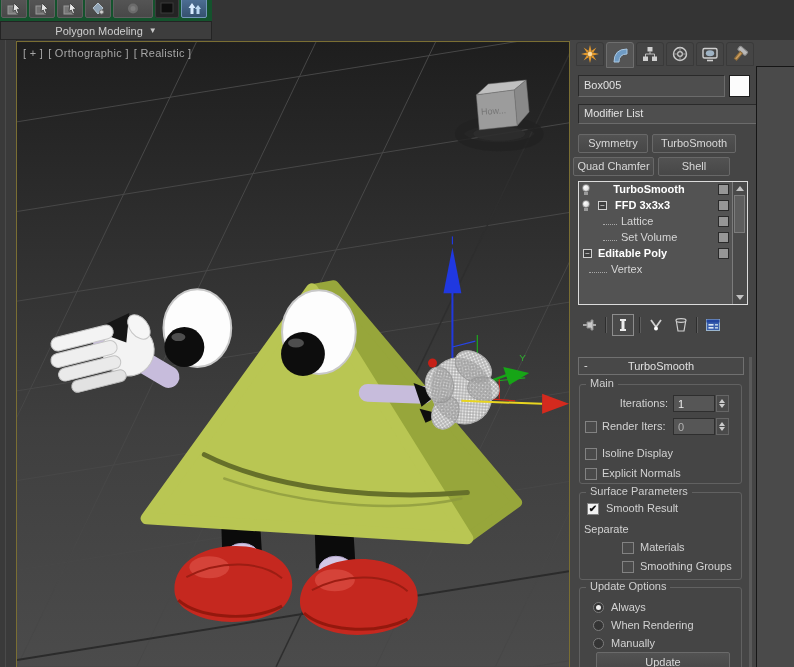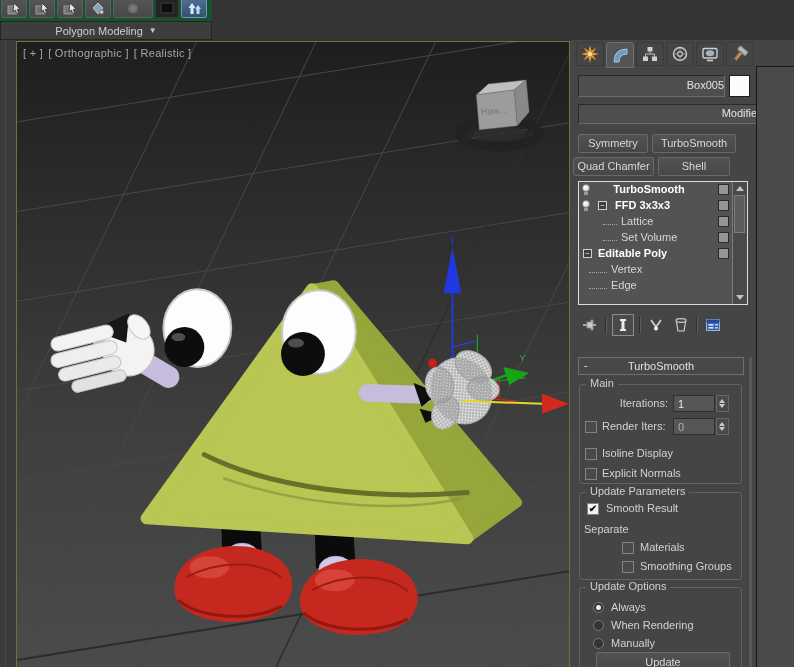--- a/index.html
+++ b/index.html
@@ -27,21 +27,21 @@
   .viewport svg.scene{position:absolute;left:0;top:0;}
   .vp-label{position:absolute;left:6px;top:5px;display:flex;gap:5px;color:#a6a6a6;font-size:11px;letter-spacing:.3px;}
   
   .cmd-panel{position:absolute;left:570px;top:40px;width:186px;height:627px;background:#454545;overflow:hidden;}
   .tabs{position:absolute;left:0;top:0;right:0;height:28px;}
   .tab{position:absolute;top:2px;width:28px;height:24px;background:#454545;border:1px solid #3a3a3a;
     border-radius:3px 3px 0 0;box-sizing:border-box;display:flex;align-items:center;justify-content:center;}
   .tab.sel{background:#545454;border-color:#6e6e6e;height:26px;}
   .row-name{position:absolute;top:35px;left:0;right:0;height:22px;}
   .fld{background:#4e4e4e;border:1px solid;border-color:#2a2a2a #6b6b6b #6b6b6b #2a2a2a;
-    color:#e2e2e2;box-sizing:border-box;padding:3px 0 0 5px;text-align:right;}
+    color:#e2e2e2;box-sizing:border-box;padding:3px 0 0 5px;}
   .name-fld{position:absolute;left:8px;top:0;width:147px;height:22px;}
   .swatch{position:absolute;left:159px;top:0;width:21px;height:22px;background:#fcfcfc;border:1px solid #1d1d1d;box-sizing:border-box;}
   .row-modlist{position:absolute;top:64px;left:8px;width:204px;height:20px;}
   .dd{position:absolute;left:0;top:0;right:0;bottom:0;padding-top:2px;}
   .dd-btn{position:absolute;right:1px;top:1px;width:19px;bottom:1px;background:#ededed;border-left:1px solid #9a9a9a;
     display:flex;align-items:center;justify-content:center;}
   .chev{width:6px;height:6px;border-right:2px solid #555;border-bottom:2px solid #555;transform:rotate(45deg);margin-top:-3px;}
   .mbtn{position:absolute;height:19px;background:linear-gradient(#525252,#474747);border:1px solid #686868;
     border-radius:2px;box-sizing:border-box;color:#d8d8d8;text-align:center;padding-top:2px;}
   
@@ -403,24 +403,20 @@
       </div>
       <div class="srow">
         <span class="exp" style="left:4px">−</span>
         <span class="slabel b" style="left:19px">Editable Poly</span>
         <span class="sq"></span>
       </div>
       <div class="srow">
         <span class="leader" style="left:10px;width:18px"></span>
         <span class="slabel" style="left:32px">Vertex</span>
       </div>
-      <div class="srow">
-        <span class="leader" style="left:10px;width:18px"></span>
-        <span class="slabel" style="left:32px">Edge</span>
-      </div>
       <div class="sscroll">
         <span class="sarrow" style="top:1px">
             <span class="tri-up"></span>
           </span>
         <span class="sthumb"></span>
         <span class="sarrow" style="bottom:1px">
             <span class="tri-dn"></span>
           </span>
       </div>
     </div>
@@ -495,21 +491,21 @@
         <span class="cb" style="left:5px;top:3px"></span>
         <span class="plabel" style="left:22px">Explicit Normals</span>
       </div>
       <div class="prow" style="top:60px">
         <span class="cb" style="left:5px;top:3px"></span>
         <span class="plabel" style="left:22px">Isoline Display</span>
       </div>
     </div>
 
     <div class="grp g-surf">
-      <span class="grp-label">Update Parameters</span>
+      <span class="grp-label">Surface Parameters</span>
       <div class="prow" style="top:8px">
         <span class="cb checked" style="left:7px;top:2px">✔</span>
         <span class="plabel" style="left:26px;top:1px">Smooth Result</span>
       </div>
       <div class="prow" style="top:28px">
         <span class="plabel" style="left:4px">Separate</span>
       </div>
       <div class="prow" style="top:46px">
         <span class="cb" style="left:42px;top:3px"></span>
         <span class="plabel" style="left:60px">Materials</span>

